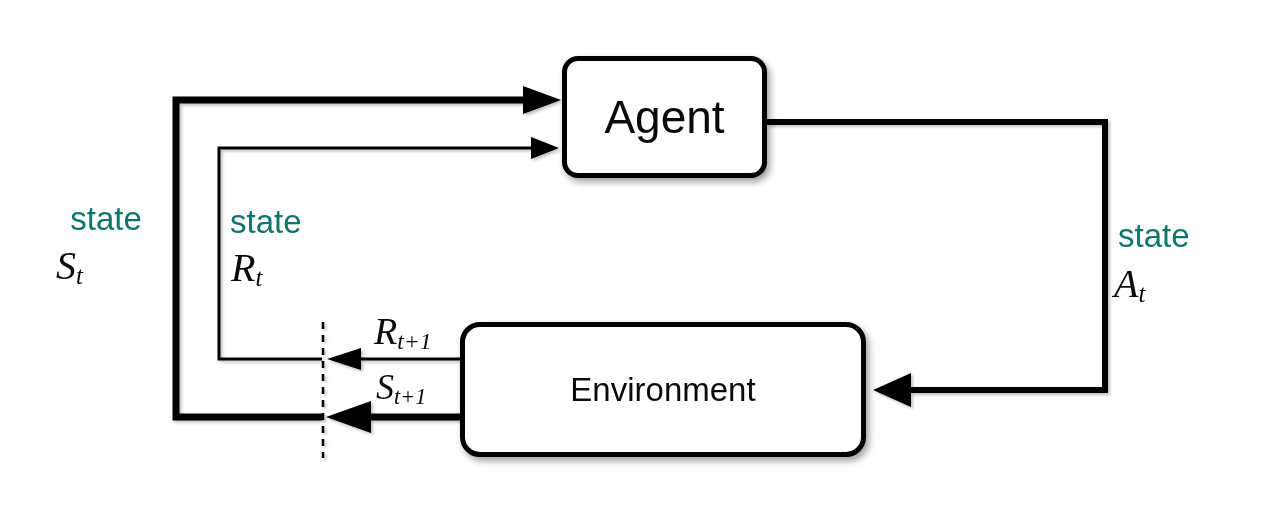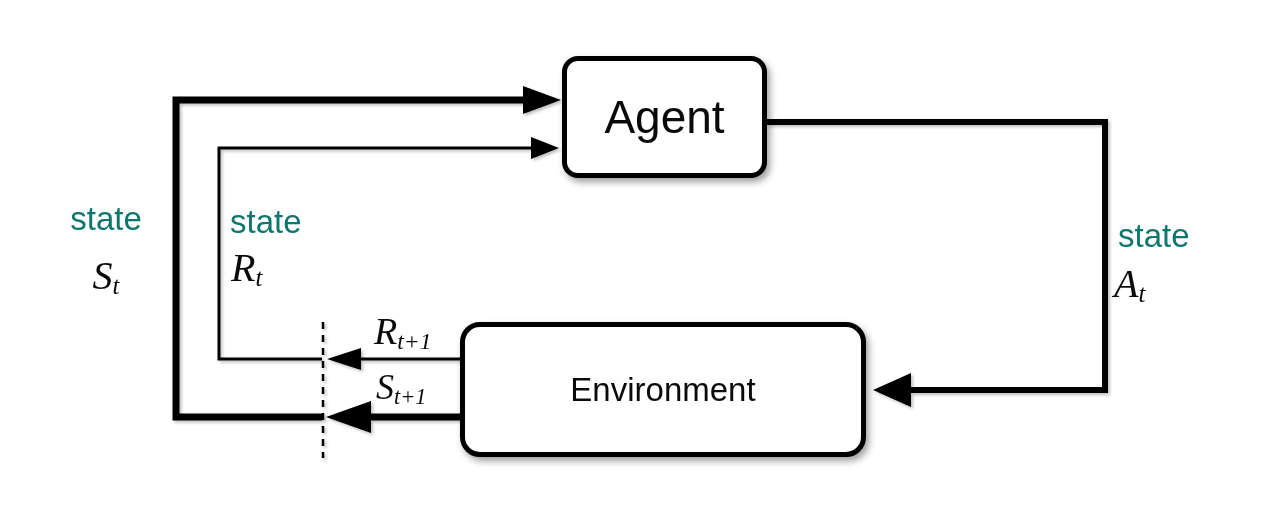--- a/index.html
+++ b/index.html
@@ -69,21 +69,21 @@
     color: #0a0a0a;
     white-space: nowrap;
   }
   .math-label .subscript {
     font-size: 0.62em;
     font-style: italic;
     vertical-align: -0.22em;
     letter-spacing: 0;
   }
   #state-word   { left: 56px;  top: 200px; width: 100px; text-align: center; }
-  #state-sym    { left: 56px;  top: 252px; width: 100px; text-align: center; font-size: 40px; }
+  #state-sym    { left: 56px;  top: 242px; width: 100px; font-size: 40px; }
   #reward-word  { left: 230px; top: 203px; }
   #reward-sym   { left: 231px; top: 244px; font-size: 40px; }
   #action-word  { left: 1118px; top: 217px; }
   #action-sym   { left: 1114px; top: 260px; font-size: 40px; }
   #next-reward-sym { left: 374px; top: 309px; font-size: 38px; }
   #next-state-sym  { left: 376px; top: 366px; font-size: 36px; }
 </style>
 </head>
 <body>
 

